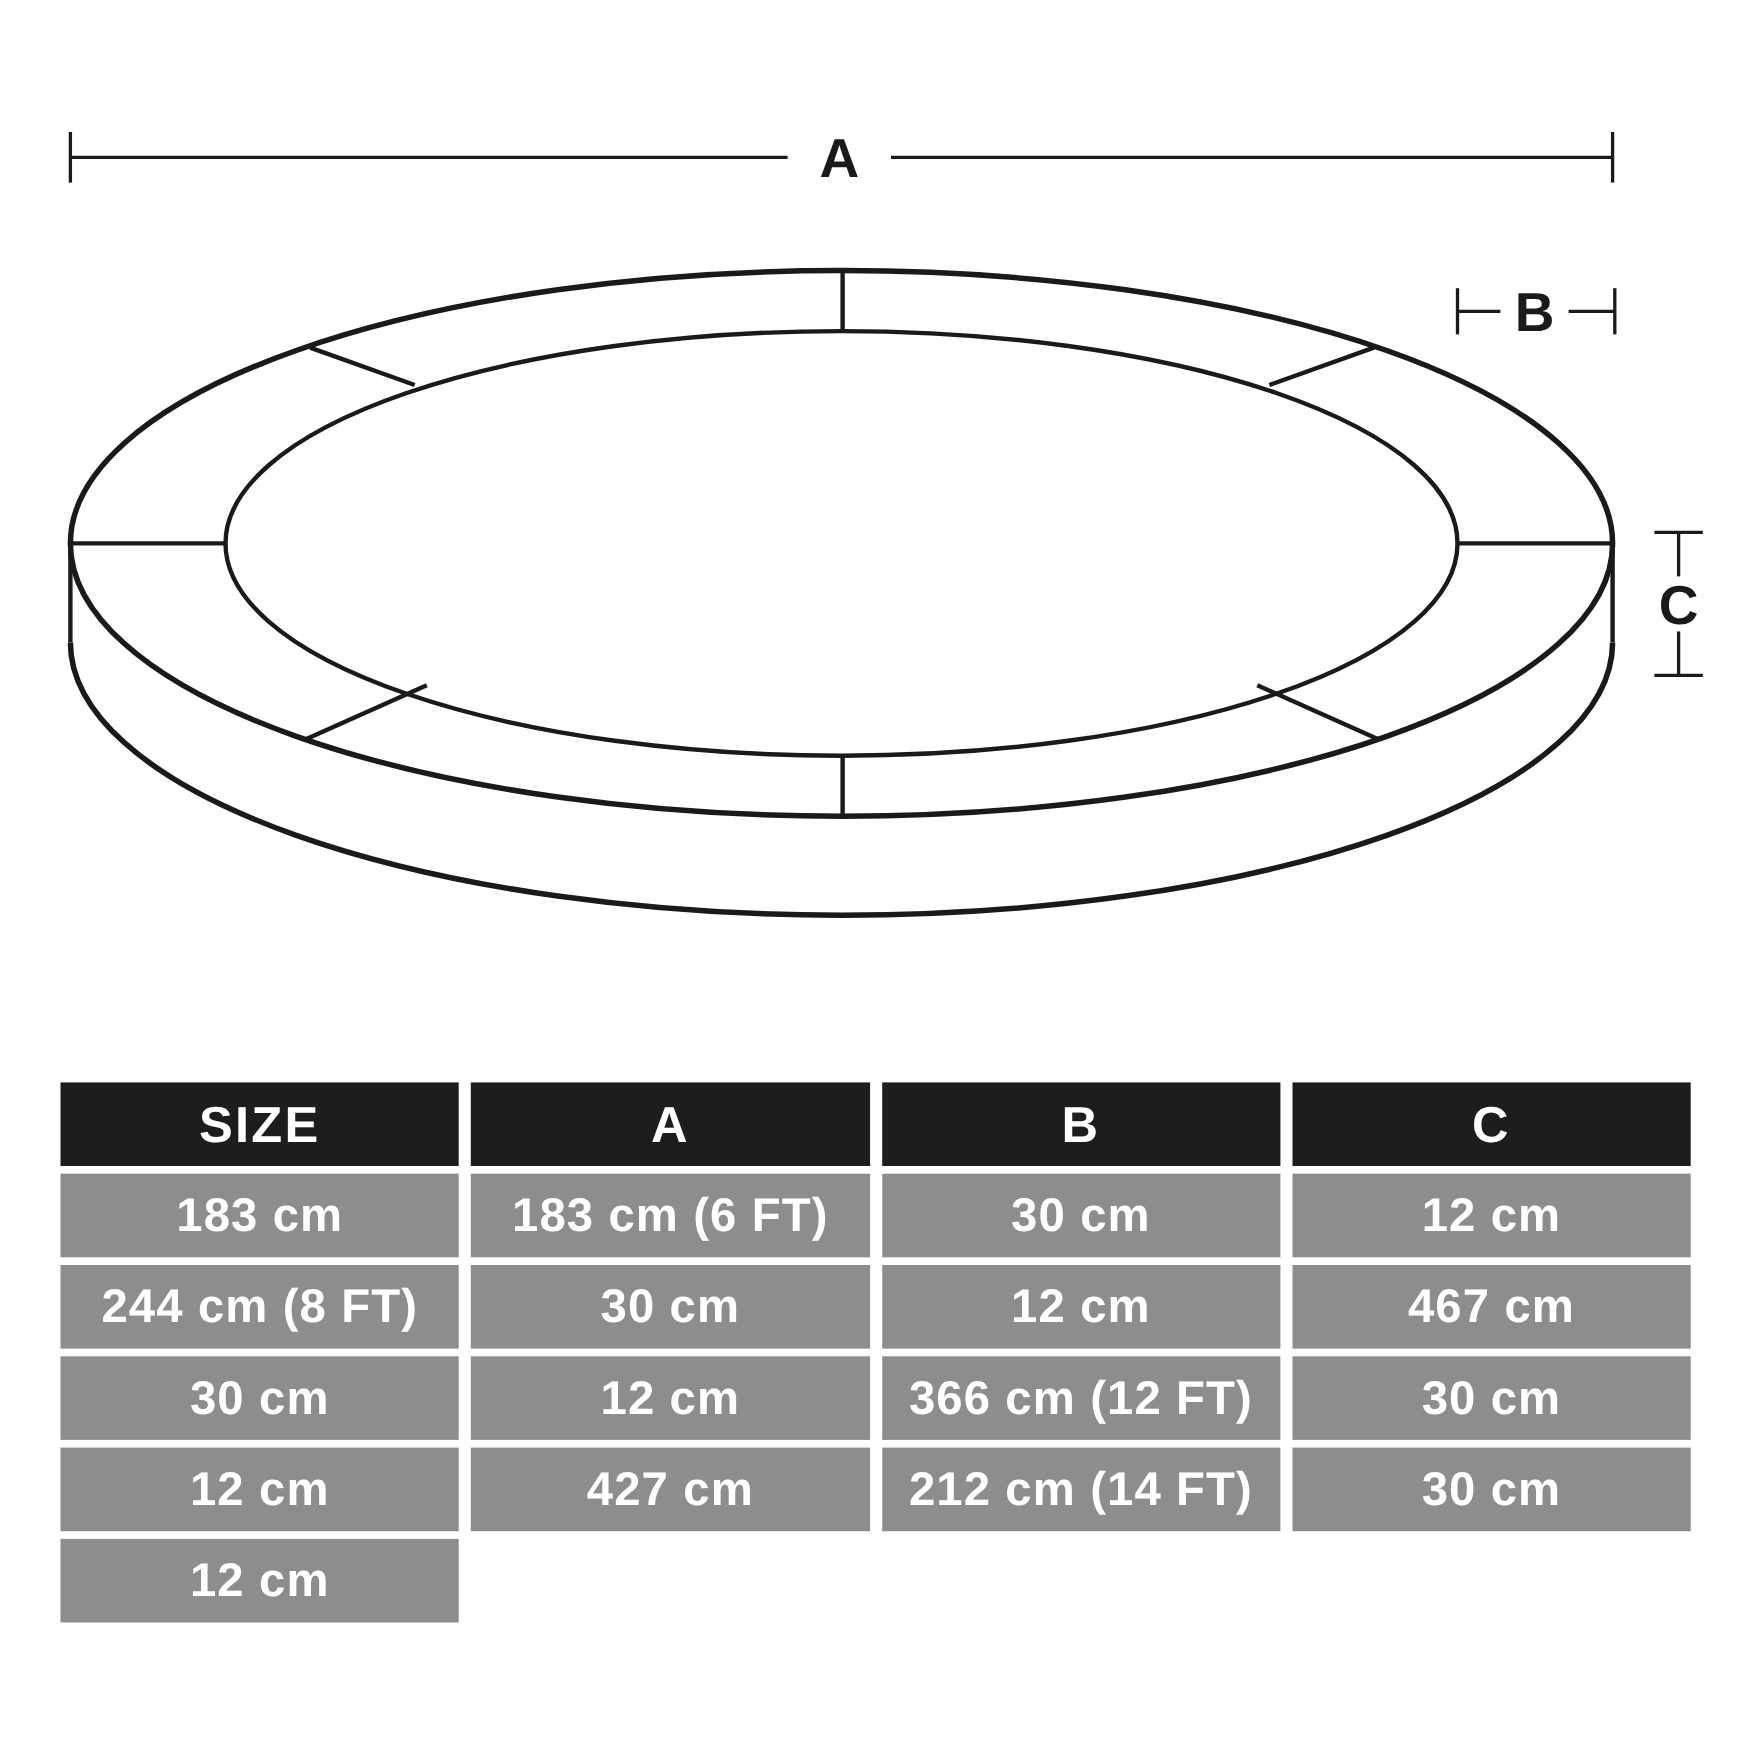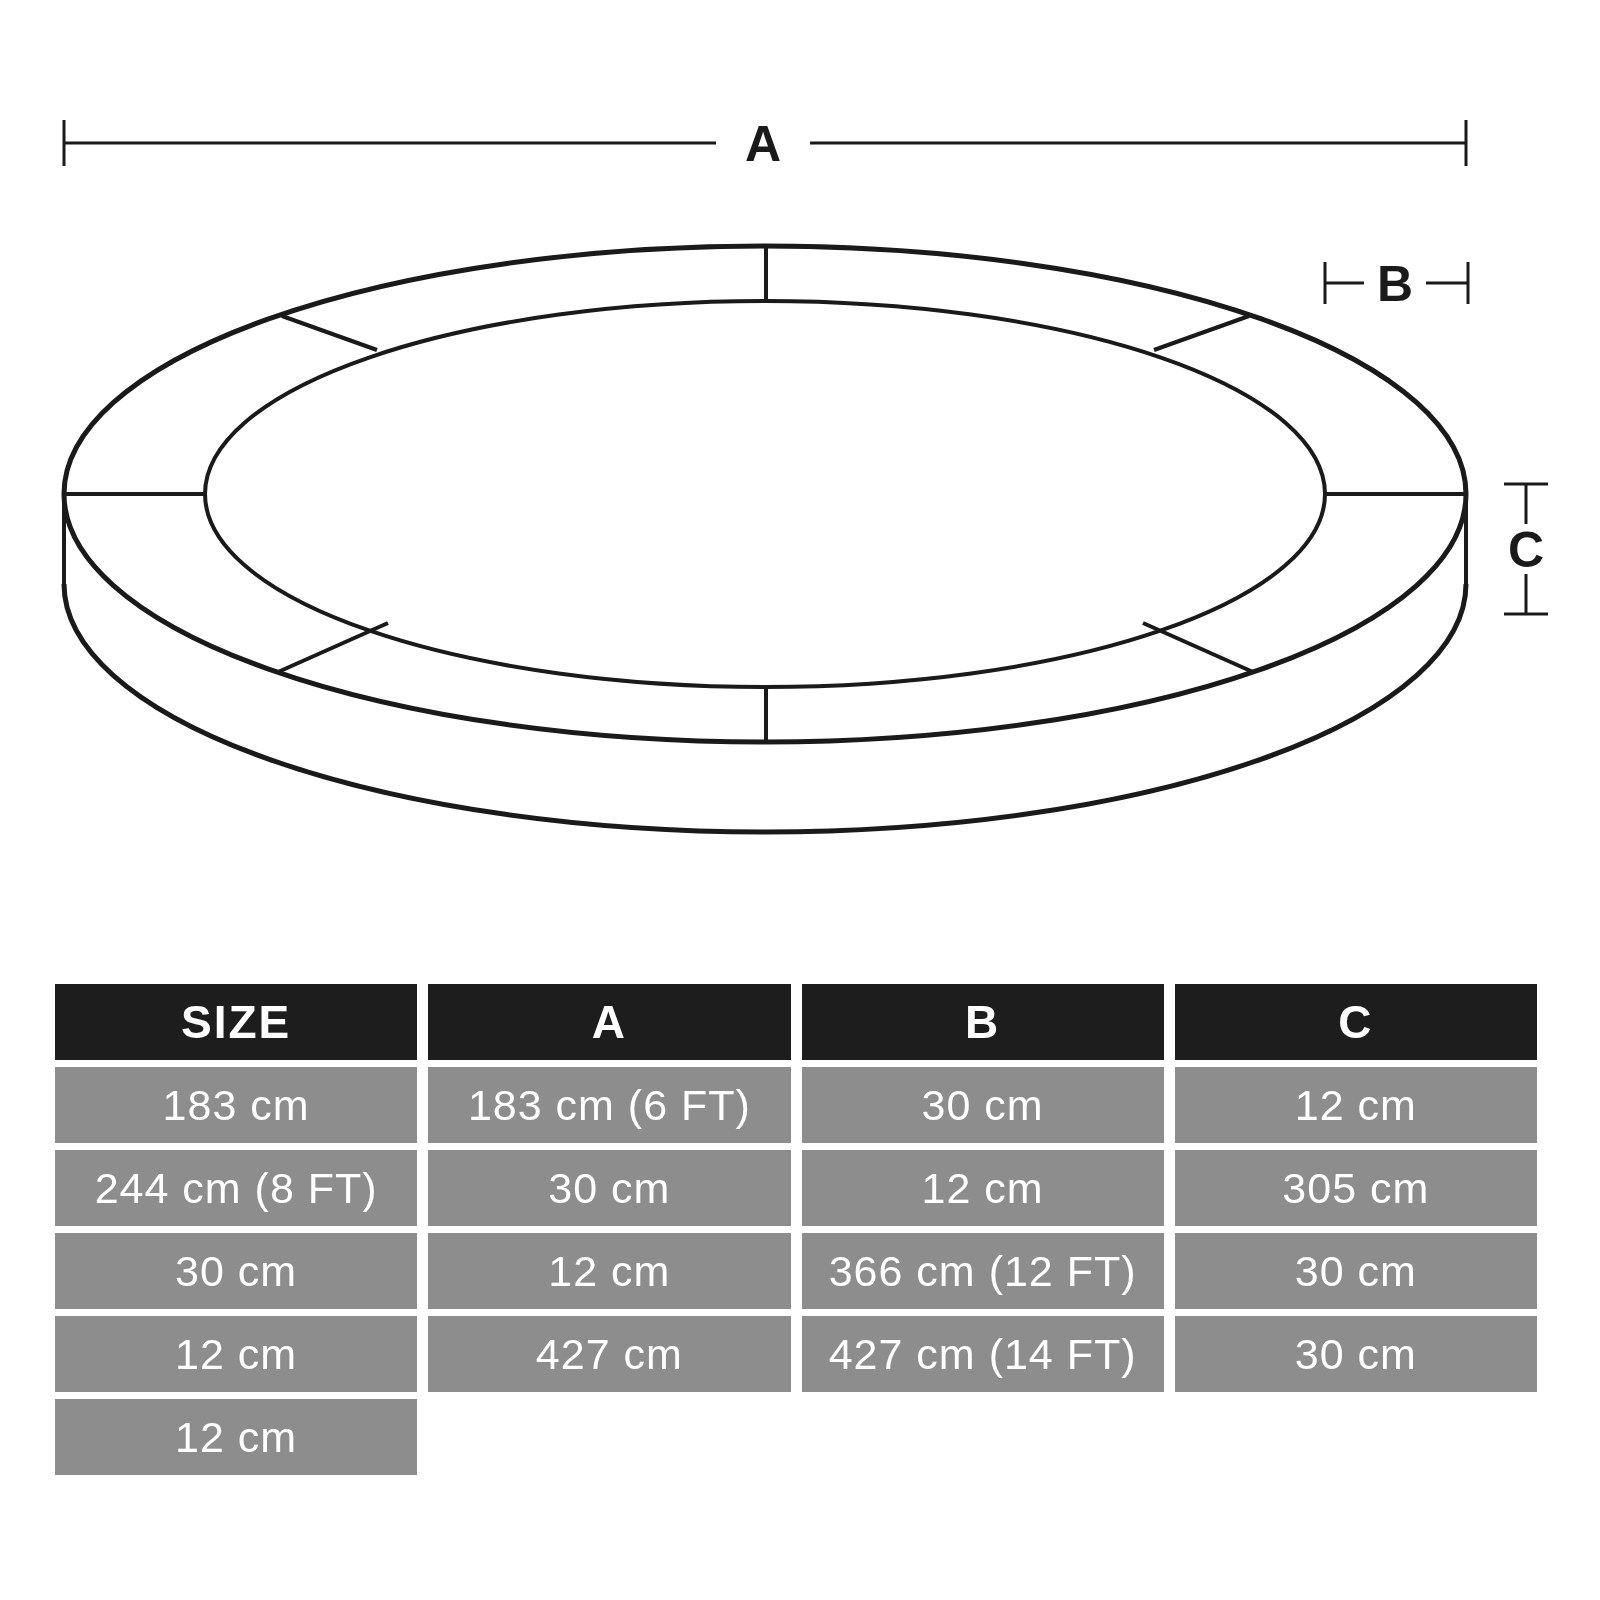--- a/index.html
+++ b/index.html
@@ -20,21 +20,21 @@
     column-gap:11px;row-gap:7px;
   }
   .cell{
     height:76px;display:flex;align-items:center;justify-content:center;
     color:#ffffff;text-align:center;line-height:1;
   }
   .cell.head{
     background:#1d1d1d;font-weight:bold;font-size:46px;letter-spacing:2px;
   }
   .cell.data{
-    background:#8d8d8d;font-size:43px;font-weight:normal;letter-spacing:1px;
+    background:#8d8d8d;font-size:43px;font-weight:bold;letter-spacing:1px;
   }
 </style>
 </head>
 <body>
 
 <div class="diagram-wrap">
   <svg width="1600" height="940" viewBox="0 0 1600 940">
     <g stroke="#1a1a1a" fill="none" stroke-linecap="butt">
 
       <path d="M 64 584 A 701 248 0 0 0 1466 584" stroke-width="5"></path>
@@ -92,25 +92,25 @@
 
   <div class="cell data">183 cm</div>
   <div class="cell data">183 cm (6 FT)</div>
   <div class="cell data">30 cm</div>
   <div class="cell data">12 cm</div>
 
   <div class="cell data">244 cm (8 FT)</div>
   <div class="cell data">30 cm</div>
   <div class="cell data">12 cm</div>
 
-  <div class="cell data">305 cm</div>
+  <div class="cell data">467 cm</div>
   <div class="cell data">30 cm</div>
   <div class="cell data">12 cm</div>
 
   <div class="cell data">366 cm (12 FT)</div>
   <div class="cell data">30 cm</div>
   <div class="cell data">12 cm</div>
 
   <div class="cell data">427 cm</div>
-  <div class="cell data">427 cm (14 FT)</div>
+  <div class="cell data">212 cm (14 FT)</div>
   <div class="cell data">30 cm</div>
   <div class="cell data">12 cm</div>
 </div>
 
 </body></html>

